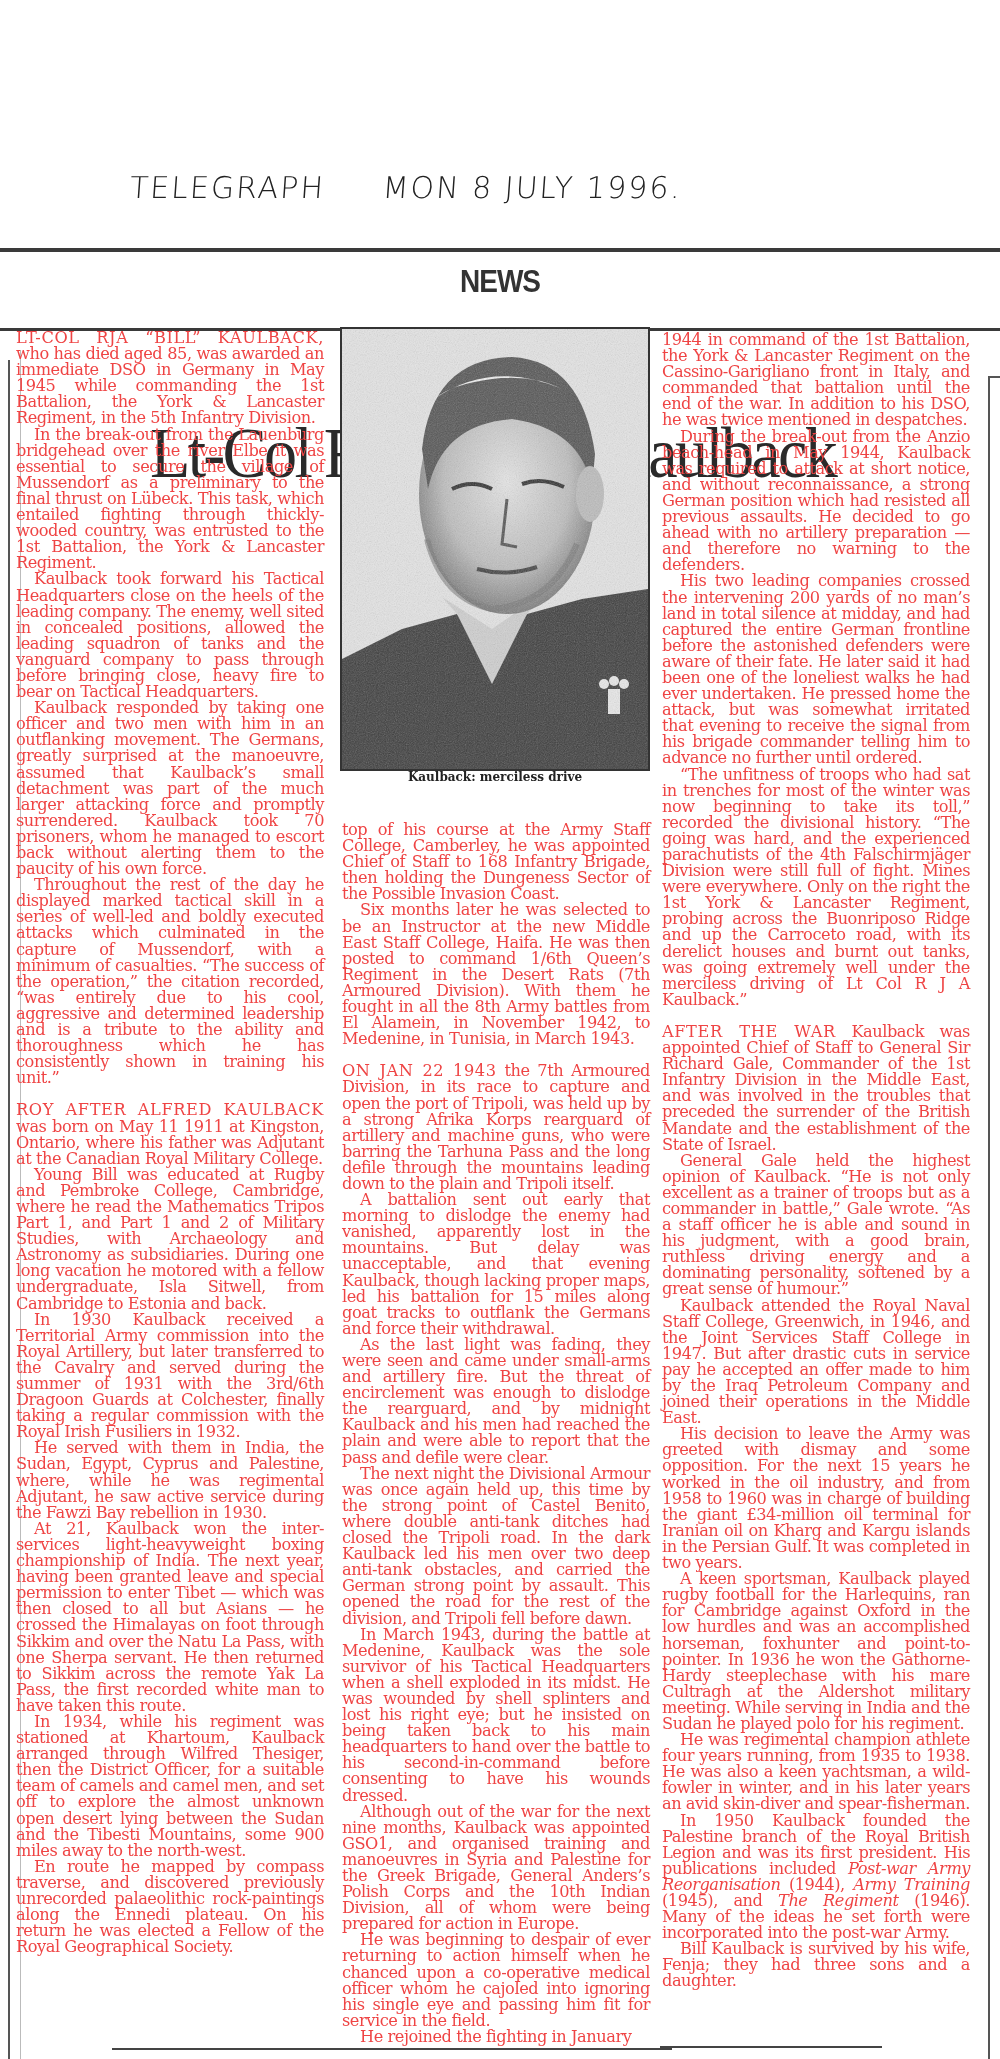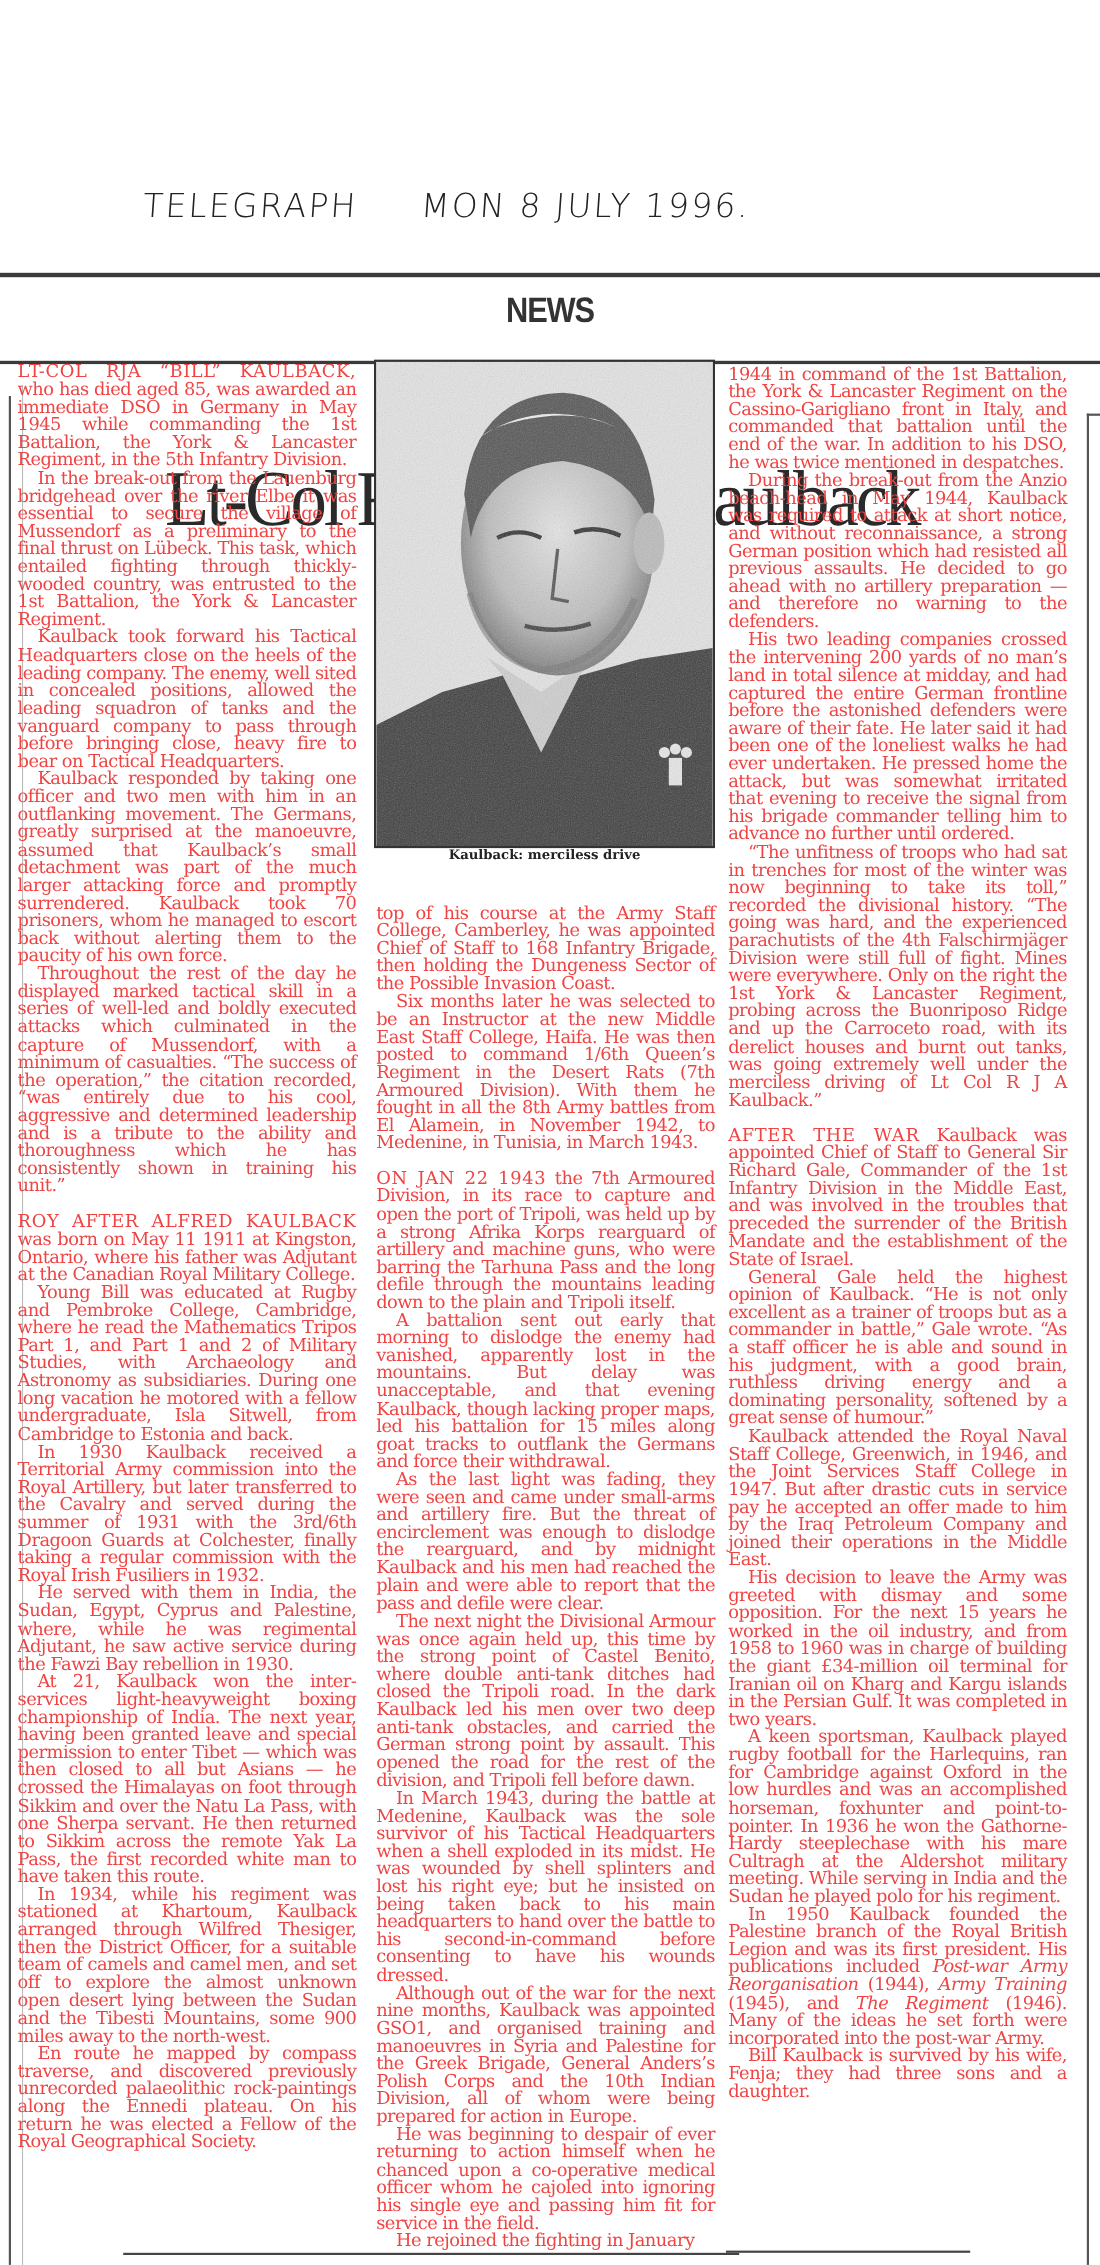--- a/index.html
+++ b/index.html
@@ -128,18 +128,19 @@
 <div class="col col-3">
     <p class="first"><span>1944 in command of the 1st Battalion, the York &amp; Lancaster Regiment on the Cassino-Garigliano front in Italy, and commanded that battalion until the end of the war. In addition to his DSO, he was twice mentioned in despatches.</span></p>
     <p><span>During the break-out from the Anzio beach-head in May 1944, Kaulback was required to attack at short notice, and without reconnaissance, a strong German position which had resisted all previous assaults. He decided to go ahead with no artillery preparation — and therefore no warning to the defenders.</span></p>
     <p><span>His two leading companies crossed the intervening 200 yards of no man’s land in total silence at midday, and had captured the entire German frontline before the astonished defenders were aware of their fate. He later said it had been one of the loneliest walks he had ever undertaken. He pressed home the attack, but was somewhat irritated that evening to receive the signal from his brigade commander telling him to advance no further until ordered.</span></p>
     <p><span>“The unfitness of troops who had sat in trenches for most of the winter was now beginning to take its toll,” recorded the divisional history. “The going was hard, and the experienced parachutists of the 4th Falschirmjäger Division were still full of fight. Mines were everywhere. Only on the right the 1st York &amp; Lancaster Regiment, probing across the Buonriposo Ridge and up the Carroceto road, with its derelict houses and burnt out tanks, was going extremely well under the merciless driving of Lt Col R J A Kaulback.”</span></p>
     <p class="gap"><span class="caps">AFTER THE WAR</span><span> Kaulback was appointed Chief of Staff to General Sir Richard Gale, Commander of the 1st Infantry Division in the Middle East, and was involved in the troubles that preceded the surrender of the British Mandate and the establishment of the State of Israel.</span></p>
     <p><span>General Gale held the highest opinion of Kaulback. “He is not only excellent as a trainer of troops but as a commander in battle,” Gale wrote. “As a staff officer he is able and sound in his judgment, with a good brain, ruthless driving energy and a dominating personality, softened by a great sense of humour.”</span></p>
     <p><span>Kaulback attended the Royal Naval Staff College, Greenwich, in 1946, and the Joint Services Staff College in 1947. But after drastic cuts in service pay he accepted an offer made to him by the Iraq Petroleum Company and joined their operations in the Middle East.</span></p>
     <p><span>His decision to leave the Army was greeted with dismay and some opposition. For the next 15 years he worked in the oil industry, and from 1958 to 1960 was in charge of building the giant £34-million oil terminal for Iranian oil on Kharg and Kargu islands in the Persian Gulf. It was completed in two years.</span></p>
     <p><span>A keen sportsman, Kaulback played rugby football for the Harlequins, ran for Cambridge against Oxford in the low hurdles and was an accomplished horseman, foxhunter and point-to-pointer. In 1936 he won the Gathorne-Hardy steeplechase with his mare Cultragh at the Aldershot military meeting. While serving in India and the Sudan he played polo for his regiment.</span></p>
+    <p><span>He was regimental champion athlete four years running, from 1935 to 1938. He was also a keen yachtsman, a wild-fowler in winter, and in his later years an avid skin-diver and spear-fisherman.</span></p>
     <p><span>In 1950 Kaulback founded the Palestine branch of the Royal British Legion and was its first president. His publications included </span><em>Post-war Army Reorganisation</em><span> (1944), </span><em>Army Training</em><span> (1945), and </span><em>The Regiment</em><span> (1946). Many of the ideas he set forth were incorporated into the post-war Army.</span></p>
     <p><span>Bill Kaulback is survived by his wife, Fenja; they had three sons and a daughter.</span></p>
   </div>
 
 <div class="end-rule-mid"></div>
 <div class="end-rule-right"></div>
 
 </body></html>

